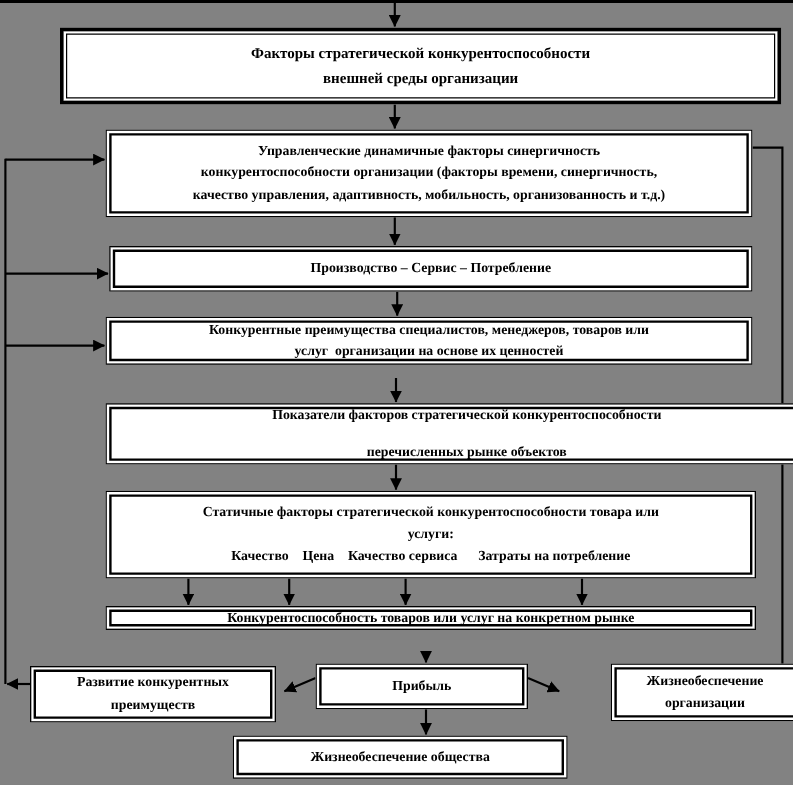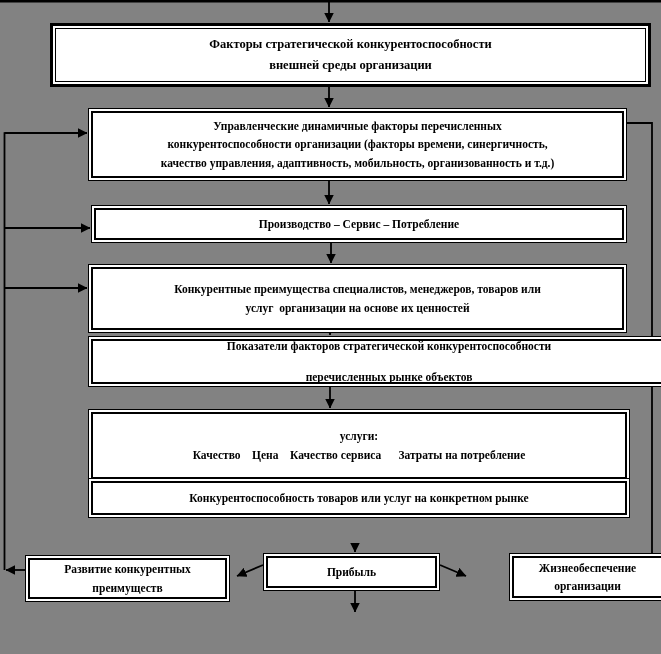--- a/index.html
+++ b/index.html
@@ -65,56 +65,60 @@
       <polyline points="627,123 652,123 652,577 633,577" marker-end="url(#arr)"></polyline>
     </g>
   </svg>
 
   <div class="dbox heavy" style="left:50px; top:23px; width:601px; height:64px;">
     <div class="ln">Факторы стратегической конкурентоспособности</div>
     <div class="ln">внешней среды организации</div>
   </div>
 
   <div class="dbox" style="left:88px; top:108px; width:539px; height:73px;">
-    <div class="ln">Управленческие динамичные факторы перечисленных</div>
+    <div class="ln">Управленческие динамичные факторы синергичность</div>
     <div class="ln">конкурентоспособности организации (факторы времени, синергичность,</div>
     <div class="ln">качество управления, адаптивность, мобильность, организованность и т.д.)</div>
   </div>
 
   <div class="dbox" style="left:91px; top:205px; width:536px; height:38px;">
     <div class="ln">Производство – Сервис – Потребление</div>
   </div>
 
-  <div class="dbox" style="left:88px; top:264px; width:539px; height:69px;font-family:Liberation Serif, serif;">
+  <div class="dbox" style="left:88px; top:264px; width:539px; height:40px;font-family:Liberation Serif, serif;">
     <div class="ln">Конкурентные преимущества специалистов, менеджеров, товаров или</div>
     <div class="ln">услуг  организации на основе их ценностей</div>
   </div>
 
   <div class="dbox" style="left:88px; top:336px; width:602px; height:51px;gap:12px;">
     <div class="ln">Показатели факторов стратегической конкурентоспособности</div>
     <div class="ln">перечисленных рынке объектов</div>
   </div>
 
   <div class="dbox" style="left:88px; top:409px; width:542px; height:73px;">
+    <div class="ln">Статичные факторы стратегической конкурентоспособности товара или</div>
     <div class="ln">услуги:</div>
     <div class="ln">Качество    Цена    Качество сервиса      Затраты на потребление</div>
   </div>
 
-  <div class="dbox" style="left:88px; top:478px; width:542px; height:40px;">
+  <div class="dbox" style="left:88px; top:505px; width:542px; height:20px;">
     <div class="ln">Конкурентоспособность товаров или услуг на конкретном рынке</div>
   </div>
 
   <div class="dbox" style="left:263px; top:553px; width:177px; height:38px;">
     <div class="ln">Прибыль</div>
   </div>
 
   <div class="dbox" style="left:25px; top:555px; width:205px; height:47px;">
     <div class="ln">Развитие конкурентных</div>
     <div class="ln">преимуществ</div>
   </div>
 
   <div class="dbox" style="left:473px; top:553px; width:157px; height:48px;margin-left:36px;">
     <div class="ln">Жизнеобеспечение</div>
     <div class="ln">организации</div>
   </div>
 
+  <div class="dbox" style="left:194px; top:613px; width:279px; height:36px;">
+    <div class="ln">Жизнеобеспечение общества</div>
+  </div>
 
 </div>
 
 </body></html>

